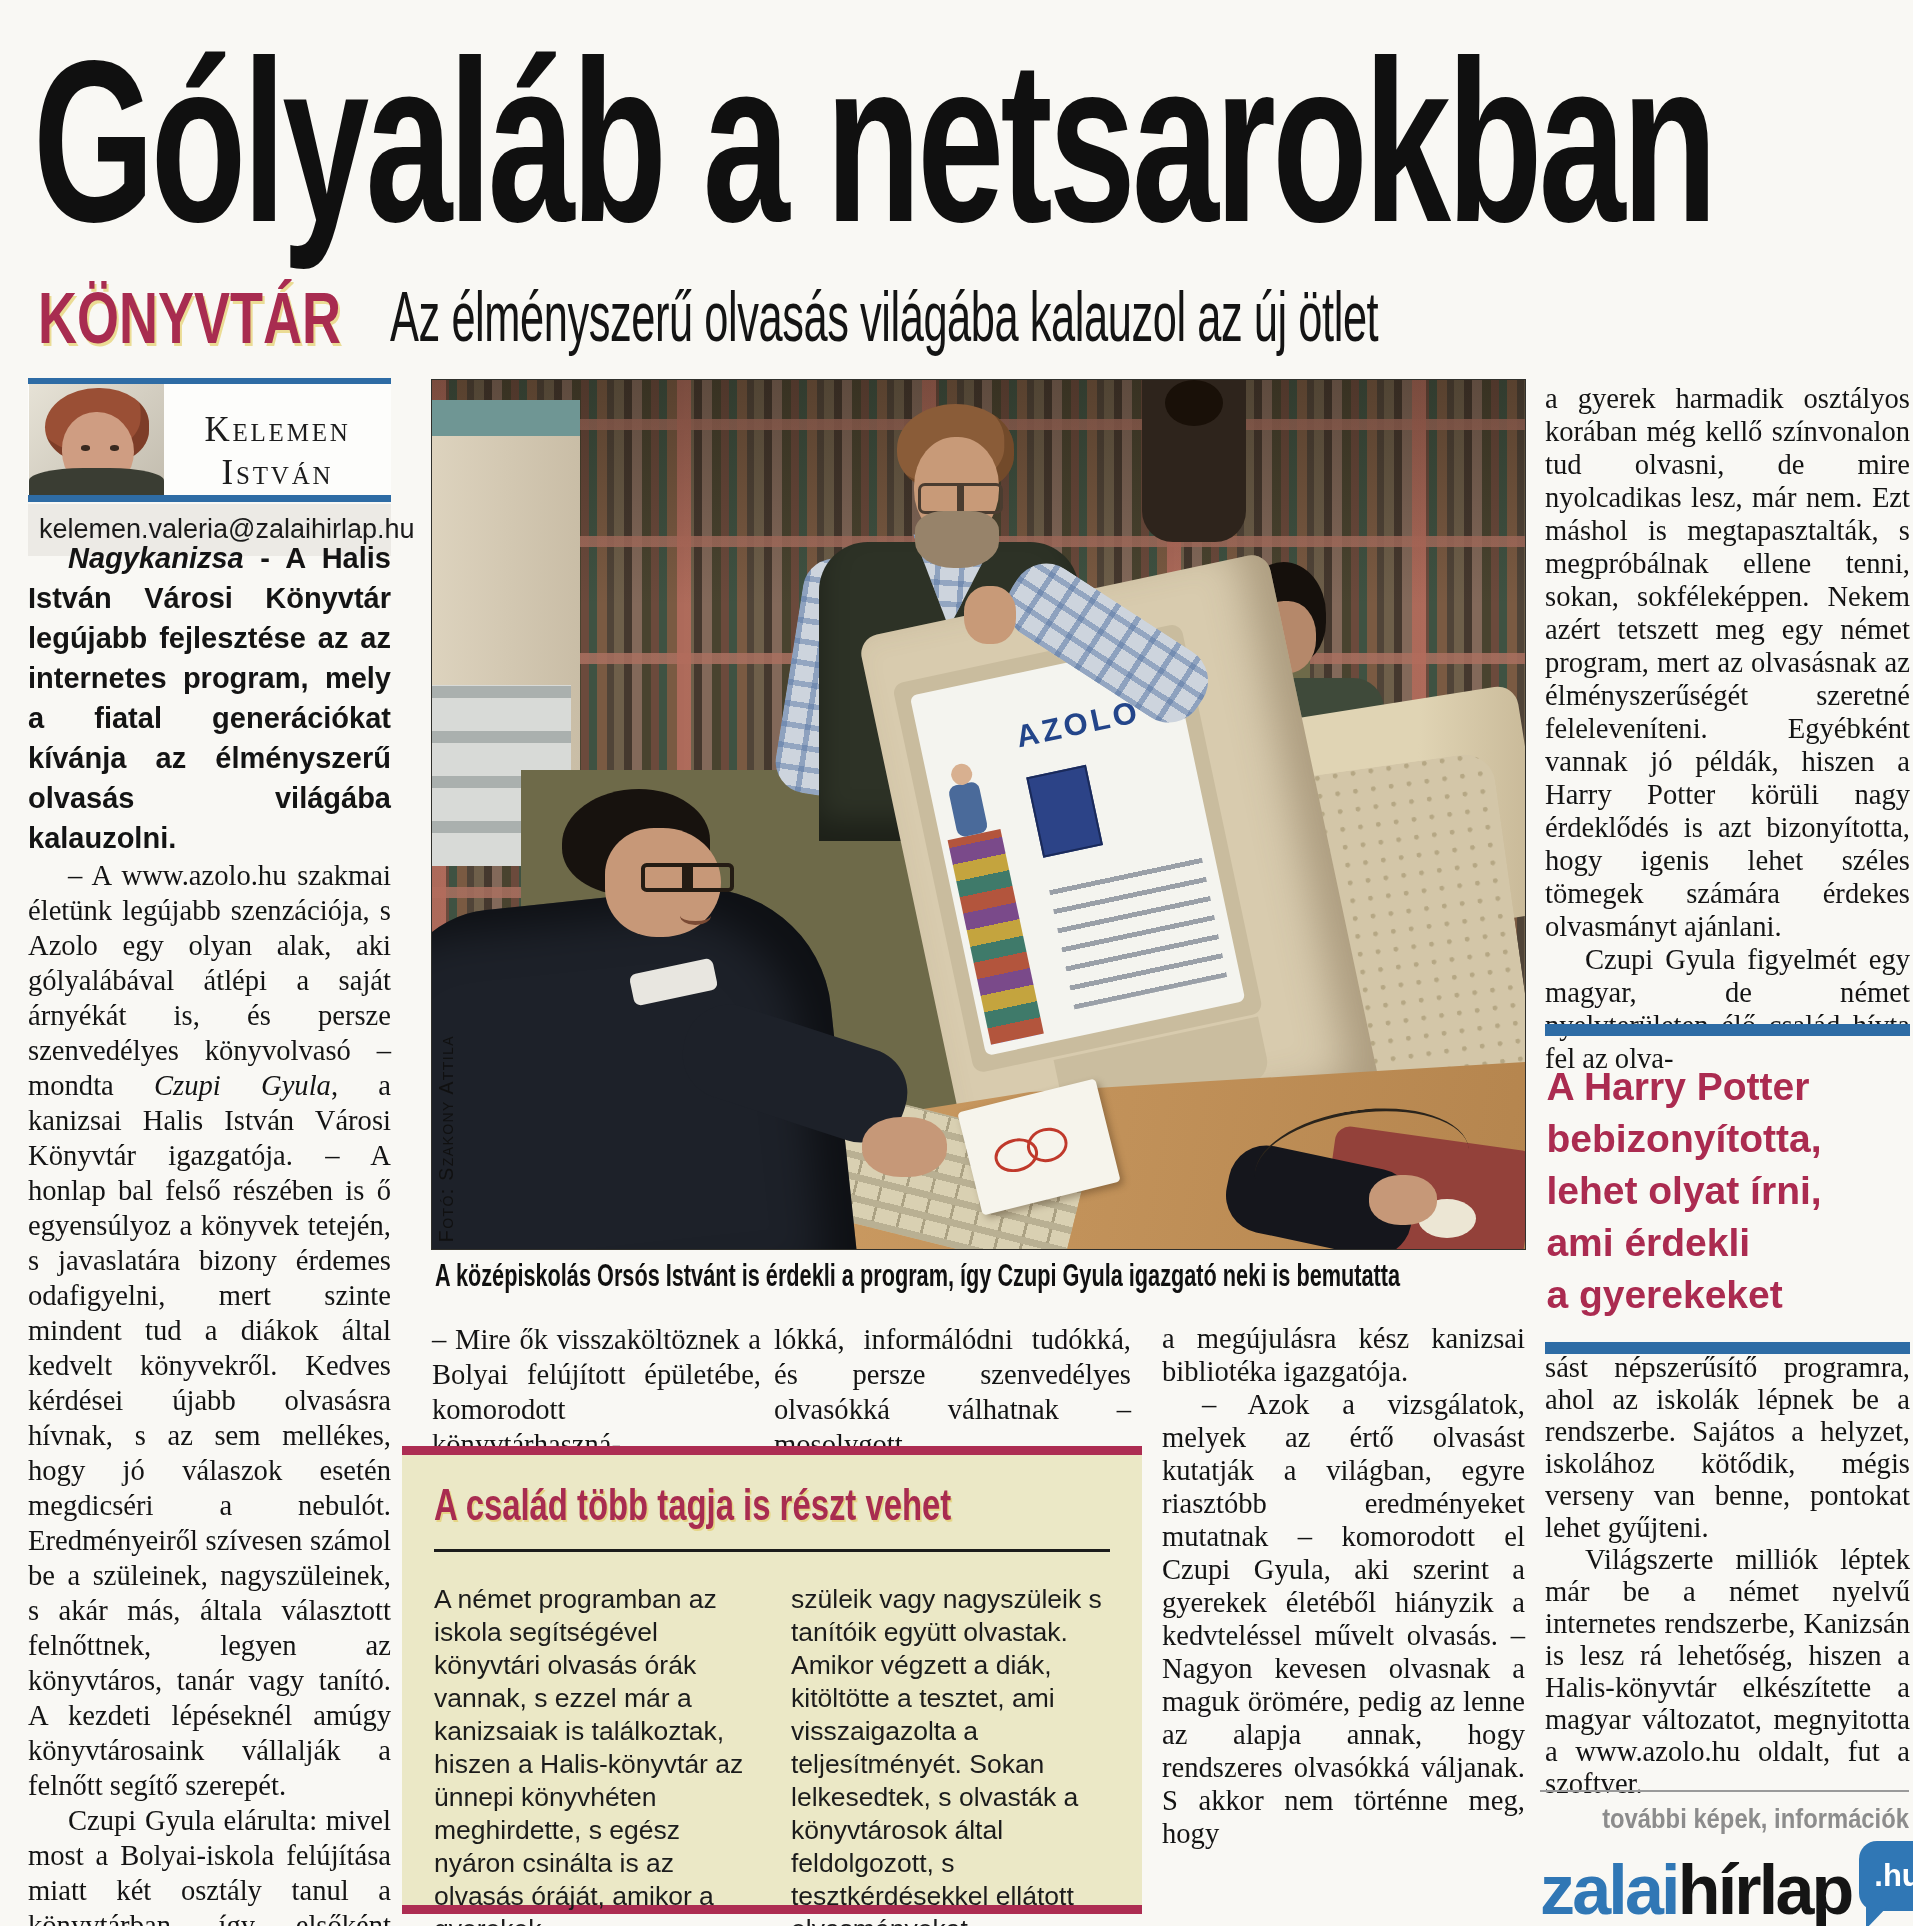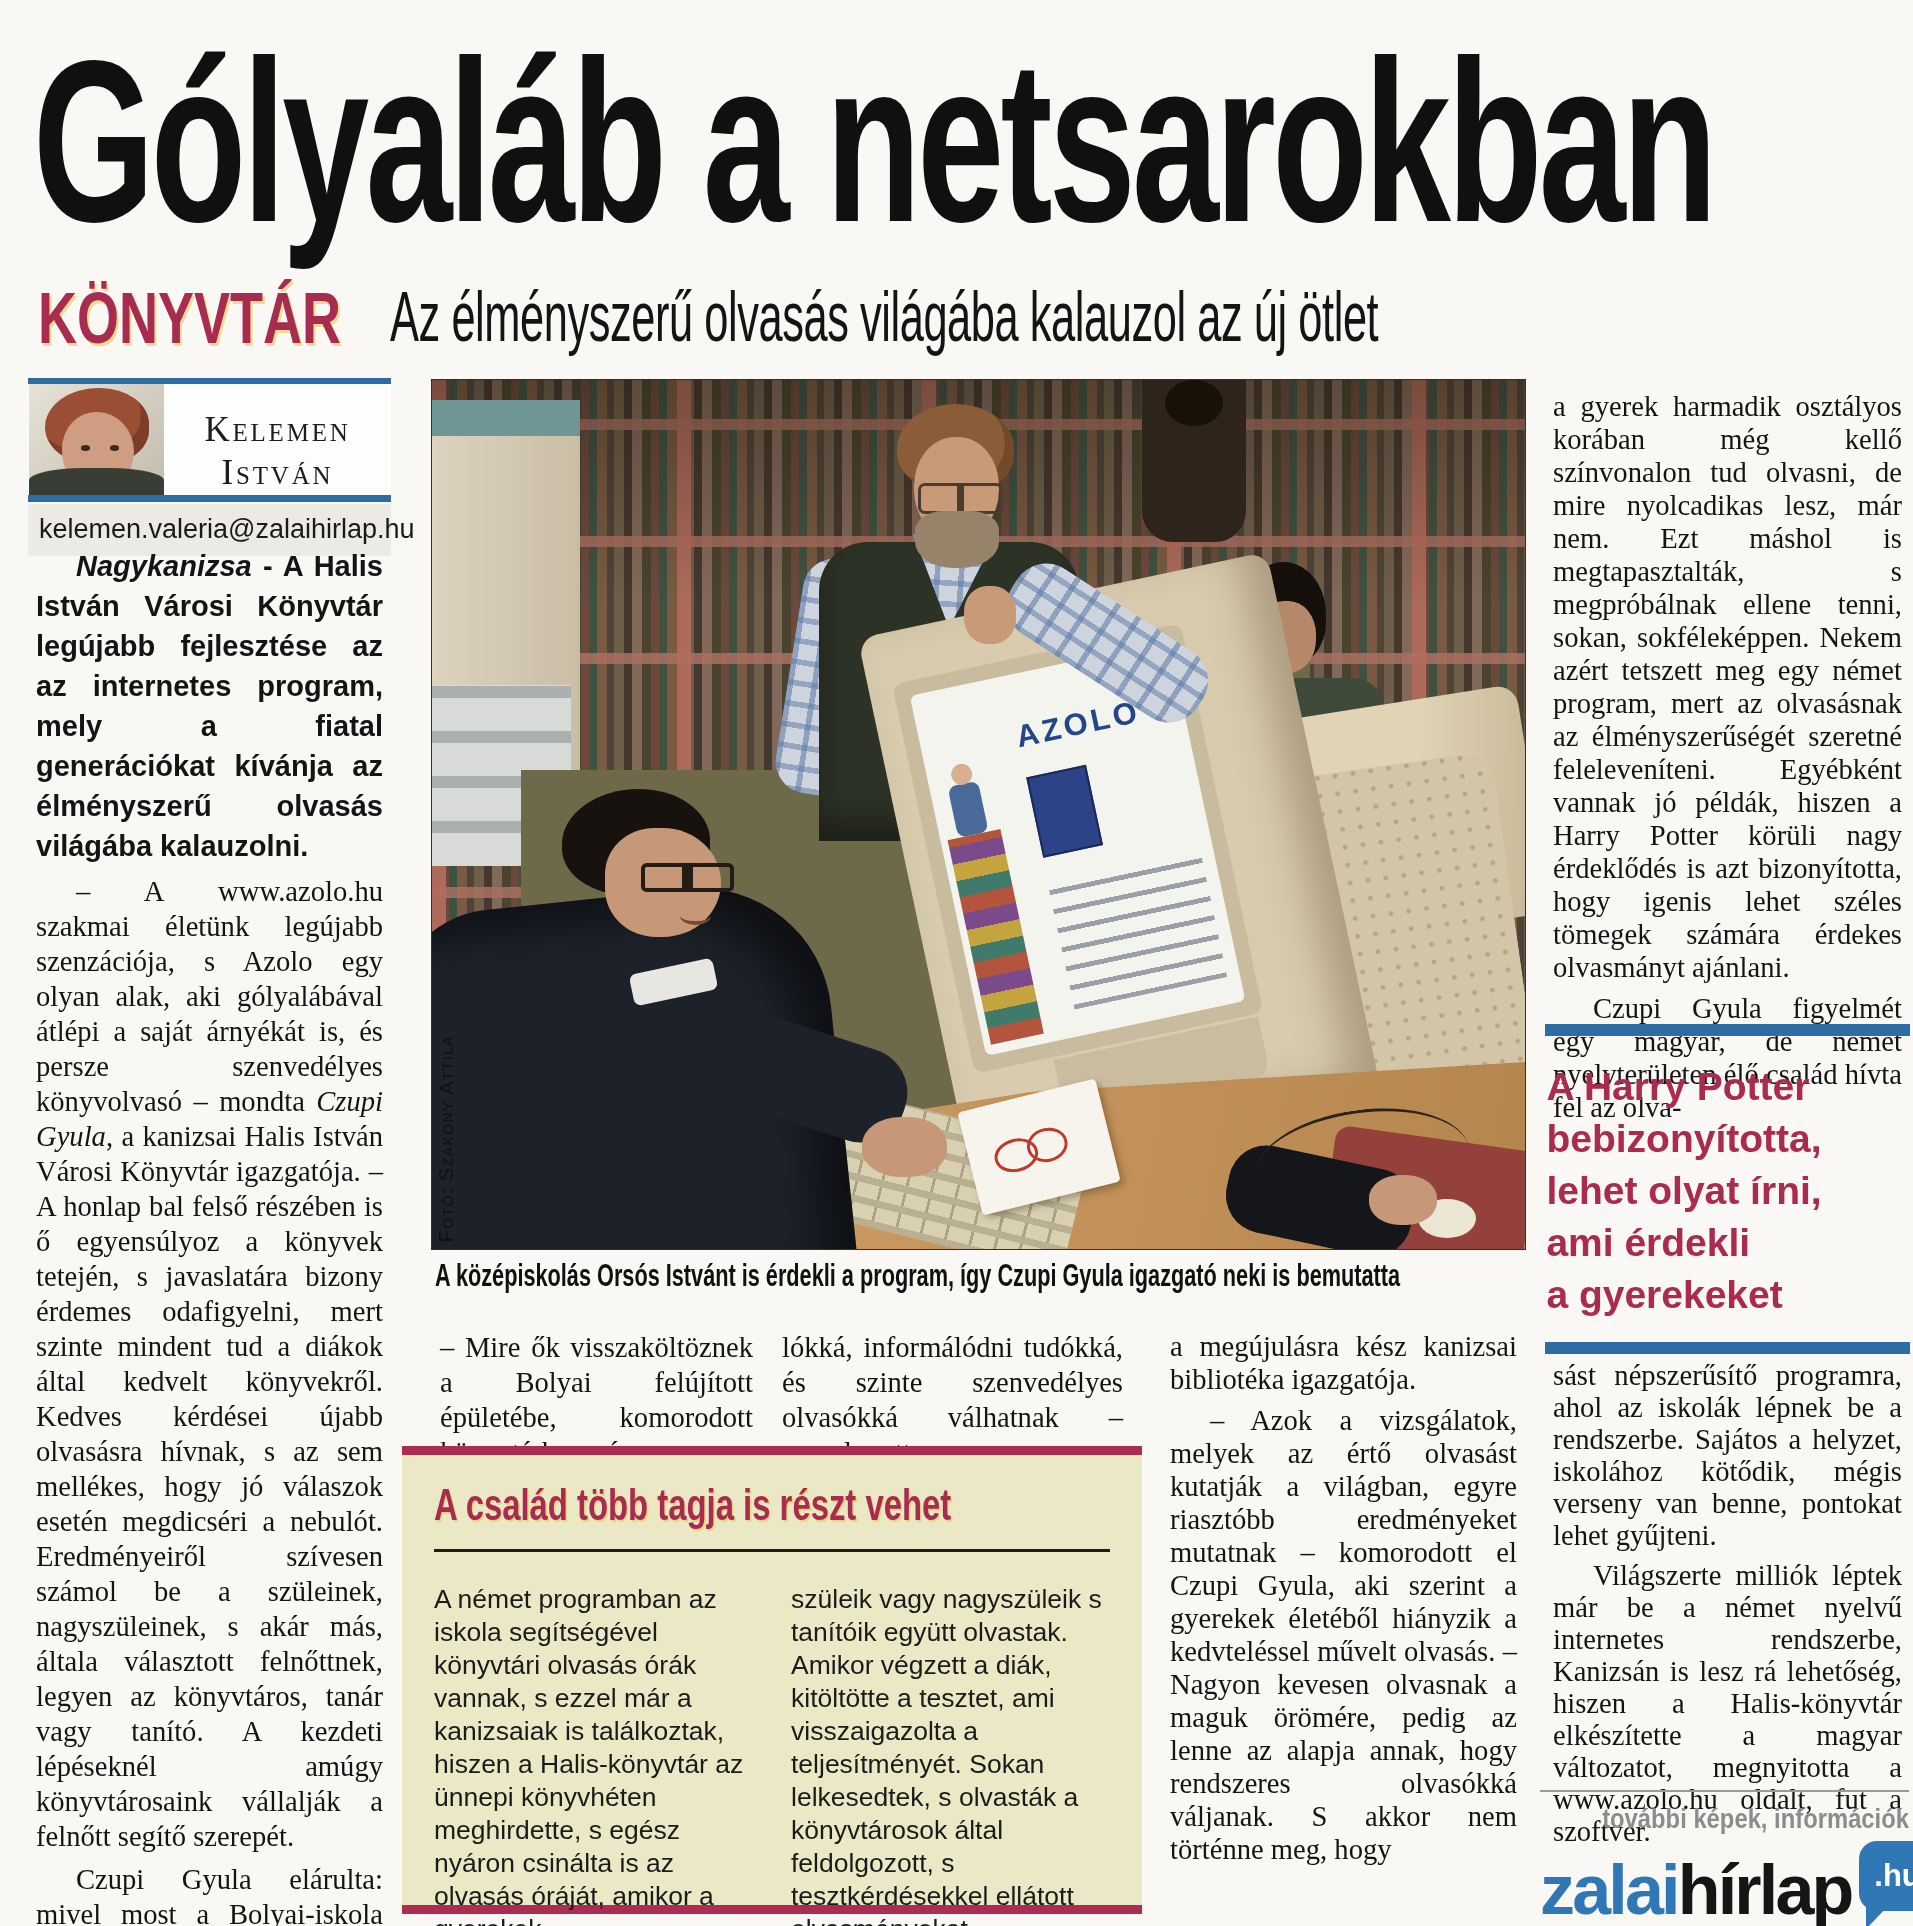--- a/index.html
+++ b/index.html
@@ -29,21 +29,21 @@
   .a-smile{position:absolute;left:57px;top:78px;width:29px;height:14px;border-bottom:4.2px solid #8a5a44;border-radius:50%;}
   .a-shoulder{position:absolute;left:0;top:84px;width:135px;height:31px;background:#3a3d33;border-radius:40% 40% 0 0;}
   .author-name{position:absolute;left:139px;top:24px;width:221px;text-align:center;
                font-family:"Liberation Serif",serif;font-variant:small-caps;font-size:35px;line-height:43px;
                letter-spacing:2.8px;color:#1c1c1c;white-space:pre-line;}
   .email-bar{margin-top:2.1px;height:52px;background:#eceae5;display:flex;align-items:center;
              font-size:27px;color:#1a1a1a;padding-left:11px;letter-spacing:0;}
 
   
   .serif{font-family:"Liberation Serif",serif;font-size:28.6px;line-height:35px;text-align:justify;color:#141414;}
-  .serif p{margin:8px;}
+  .serif p{margin:0;}
   .ind{text-indent:40px;}
   .col1{left:28px;top:538px;width:363px;}
   .lead{font-family:"Liberation Sans",sans-serif;font-weight:700;font-size:29px;line-height:40px;
         text-align:justify;text-indent:40px;margin:0 0 5.6px 0;}
   .lead .loc{font-style:italic;}
   .italic{font-style:italic;}
 
   .midA{left:432px;top:1322px;width:329px;}
   .midB{left:774px;top:1322px;width:357px;}
   .midC{left:1162px;top:1322px;width:363px;line-height:33px;}
@@ -276,21 +276,21 @@
 
     <div class="credit">Fotó: Szakony Attila</div>
   </div>
 
   <div class="abs caption">A középiskolás Orsós Istvánt is érdekli a program, így Czupi Gyula igazgató neki is bemutatta</div>
 
   <div class="abs midA serif">
     <p>– Mire ők visszaköltöznek a Bolyai felújított épületébe, komorodott könyvtárhaszná-</p>
   </div>
   <div class="abs midB serif">
-    <p>lókká, informálódni tudókká, és szinte szenvedélyes olvasókká válhatnak – mosolygott</p>
+    <p>lókká, informálódni tudókká, és persze szenvedélyes olvasókká válhatnak – mosolygott</p>
   </div>
   <div class="abs midC serif">
     <p>a megújulásra kész kanizsai bibliotéka igazgatója.</p>
     <p class="ind">– Azok a vizsgálatok, melyek az értő olvasást kutatják a világban, egyre riasztóbb eredményeket mutatnak – komorodott el Czupi Gyula, aki szerint a gyerekek életéből hiányzik a kedvteléssel művelt olvasás. – Nagyon kevesen olvasnak a maguk örömére, pedig az lenne az alapja annak, hogy rendszeres olvasókká váljanak. S akkor nem történne meg, hogy</p>
   </div>
 
   <div class="abs infobox">
     <div class="ib-pad">
       <div class="ib-title">A család több tagja is részt vehet</div>
       <div class="ib-rule"></div>

